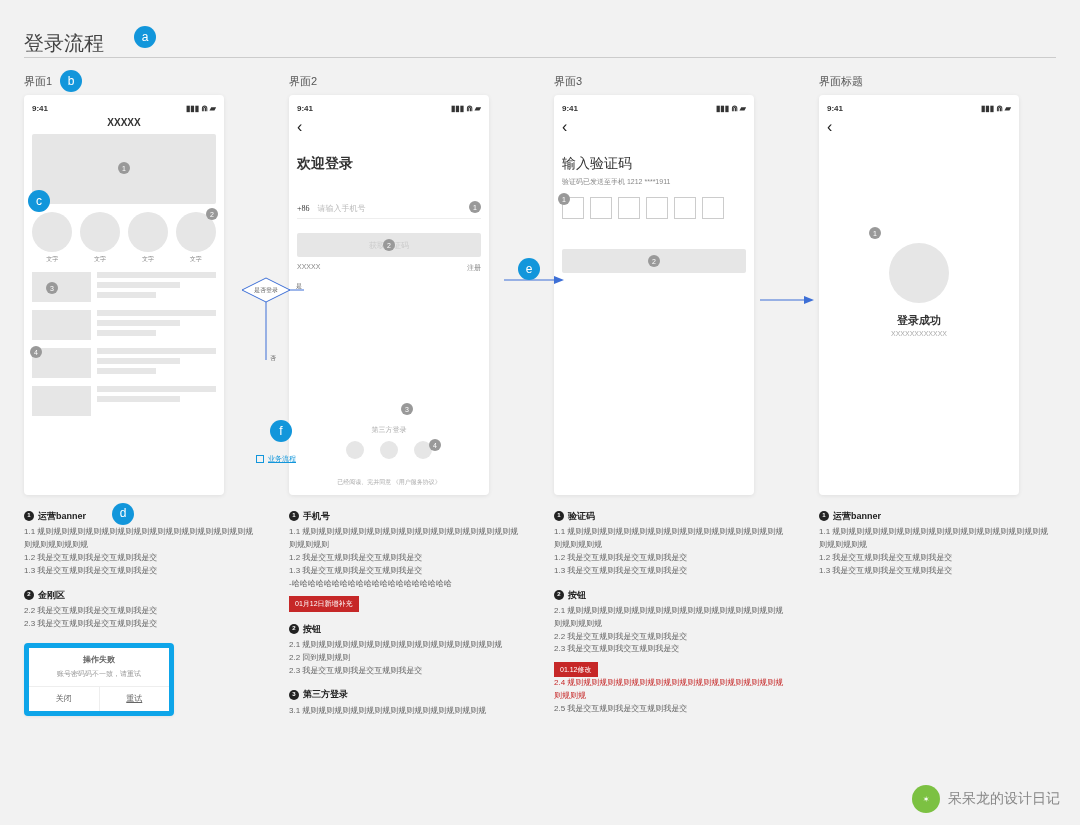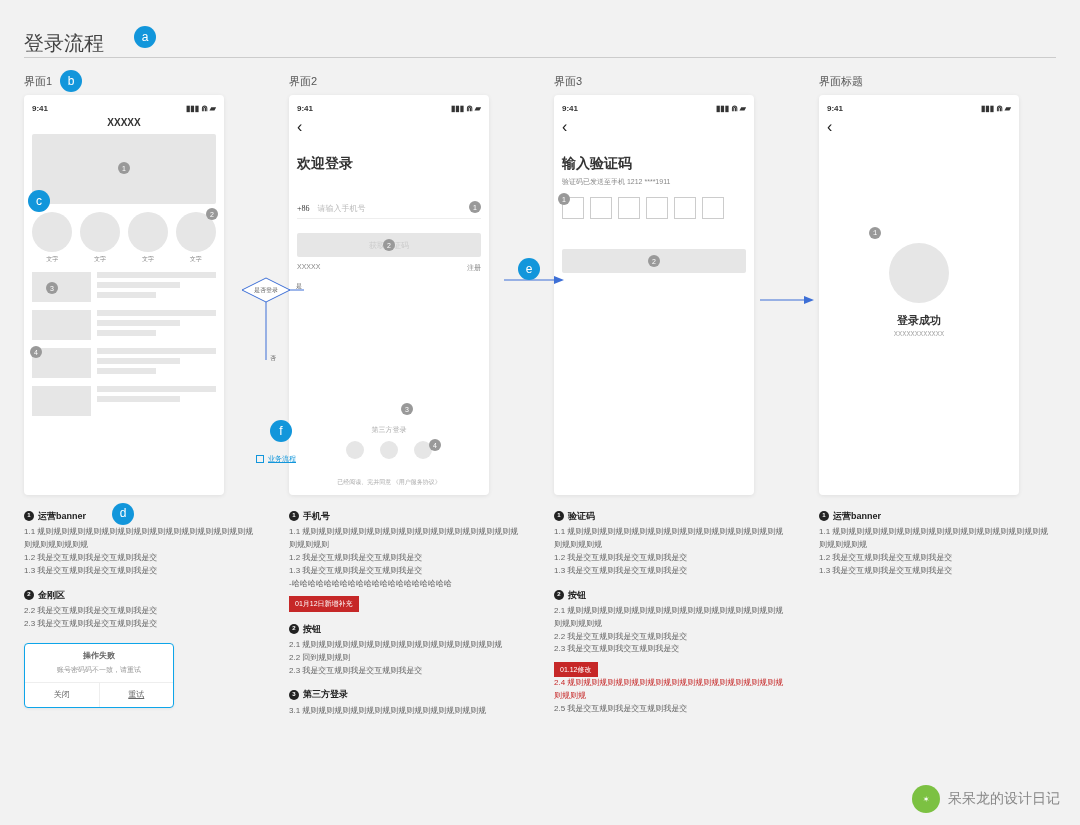--- a/index.html
+++ b/index.html
@@ -16,21 +16,21 @@
   .back { font-size: 16px; line-height: 1; margin-top: 4px; color:#222; }
   .navtitle { text-align: center; font-size: 10px; font-weight: 600; margin-top: 2px; }
   .gray-box { background: #e6e6e6; border-radius: 2px; }
   .circle-badge { width: 12px; height: 12px; border-radius: 50%; background: #999; color: #fff; font-size: 7px; display: inline-flex; align-items: center; justify-content: center; position: absolute; }
   .letter-badge { width: 22px; height: 22px; border-radius: 50%; background: #1296db; color: #fff; font-size: 12px; display: inline-flex; align-items: center; justify-content: center; position: absolute; z-index: 10; }
   .annotations { margin-top: 14px; font-size: 8px; color: #666; line-height: 1.6; }
   .anno-title { font-size: 9px; font-weight: 700; color: #222; margin-top: 10px; margin-bottom: 3px; display:flex; align-items:center; gap:4px; }
   .anno-num { width: 10px; height: 10px; border-radius: 50%; background: #222; color: #fff; font-size: 6px; display:inline-flex; align-items:center; justify-content:center; }
   .red-tag { background: #c62828; color: #fff; padding: 2px 6px; font-size: 7px; display: inline-block; margin-top: 6px; }
   .red-text { color: #c62828; }
-  .dialog { background: #fff; border: 1px solid #0ea5e9; border-radius: 4px; margin-top: 12px; font-size: 8px; width: 150px; box-shadow:0 1px 3px rgba(0,0,0,0.06);}
+  .dialog { background: #fff; border: 5px solid #0ea5e9; border-radius: 4px; margin-top: 12px; font-size: 8px; width: 150px; box-shadow:0 1px 3px rgba(0,0,0,0.06);}
   .dialog-head { text-align: center; padding: 6px 4px 2px; }
   .dialog-sub { text-align:center; color:#999; font-size:7px; padding-bottom:6px;}
   .dialog-btns { display: flex; border-top: 1px solid #eee; }
   .dialog-btn { flex:1; text-align:center; padding:6px 0; }
   .dialog-btn + .dialog-btn { border-left:1px solid #eee;text-decoration:underline; }
   .flow-svg { position:absolute; top:0; left:0; pointer-events:none; }
   .footer { position: absolute; right: 20px; bottom: 12px; display: flex; align-items: center; gap: 8px; color: #888; font-size: 14px; }
   .footer-logo { width: 28px; height: 28px; border-radius: 50%; background: #7cc142; color:#fff; display:flex; align-items:center; justify-content:center; font-size:8px; }
   .row4 { display:flex; justify-content:space-between; margin-top:8px; }
   .row4 .item { width:22%; text-align:center; font-size:6px; color:#888;}
@@ -218,21 +218,21 @@
       <div class="phone">
         <div class="statusbar">
             <span>9:41</span>
             <span class="status-icons">
               <span>▮▮▮</span>
               <span>⋒</span>
               <span>▰</span>
             </span>
           </div>
         <div class="back">‹</div>
-        <div style="font-size:14px;font-weight:700;margin-top:20px;">输入验证码</div>
+        <div style="font-size:14px;font-weight:400;margin-top:20px;">输入验证码</div>
         <div style="font-size:7px;color:#888;margin-top:4px;">验证码已发送至手机 1212 ****1911</div>
         <div class="otp-boxes" style="position:relative;">
           <span class="circle-badge" style="top:-4px;left:-4px;">1</span>
           <div></div>
             <div></div>
             <div></div>
             <div></div>
             <div></div>
             <div></div>
         </div>
@@ -268,21 +268,21 @@
       <div class="phone">
         <div class="statusbar">
             <span>9:41</span>
             <span class="status-icons">
               <span>▮▮▮</span>
               <span>⋒</span>
               <span>▰</span>
             </span>
           </div>
         <div class="back">‹</div>
-        <div class="centerbox" style="position:relative;font-family:Liberation Mono, monospace;">
+        <div class="centerbox" style="position:relative;">
           <div class="gray-box" style="width:60px;height:60px;border-radius:50%;"></div>
           <span class="circle-badge" style="top:92px;left:42px;">1</span>
           <div style="font-size:11px;font-weight:700;margin-top:10px;">登录成功</div>
           <div style="font-size:7px;color:#aaa;margin-top:2px;">XXXXXXXXXXXX</div>
         </div>
       </div>
 
       <div class="annotations">
         <div class="anno-title">
             <span class="anno-num">1</span>

